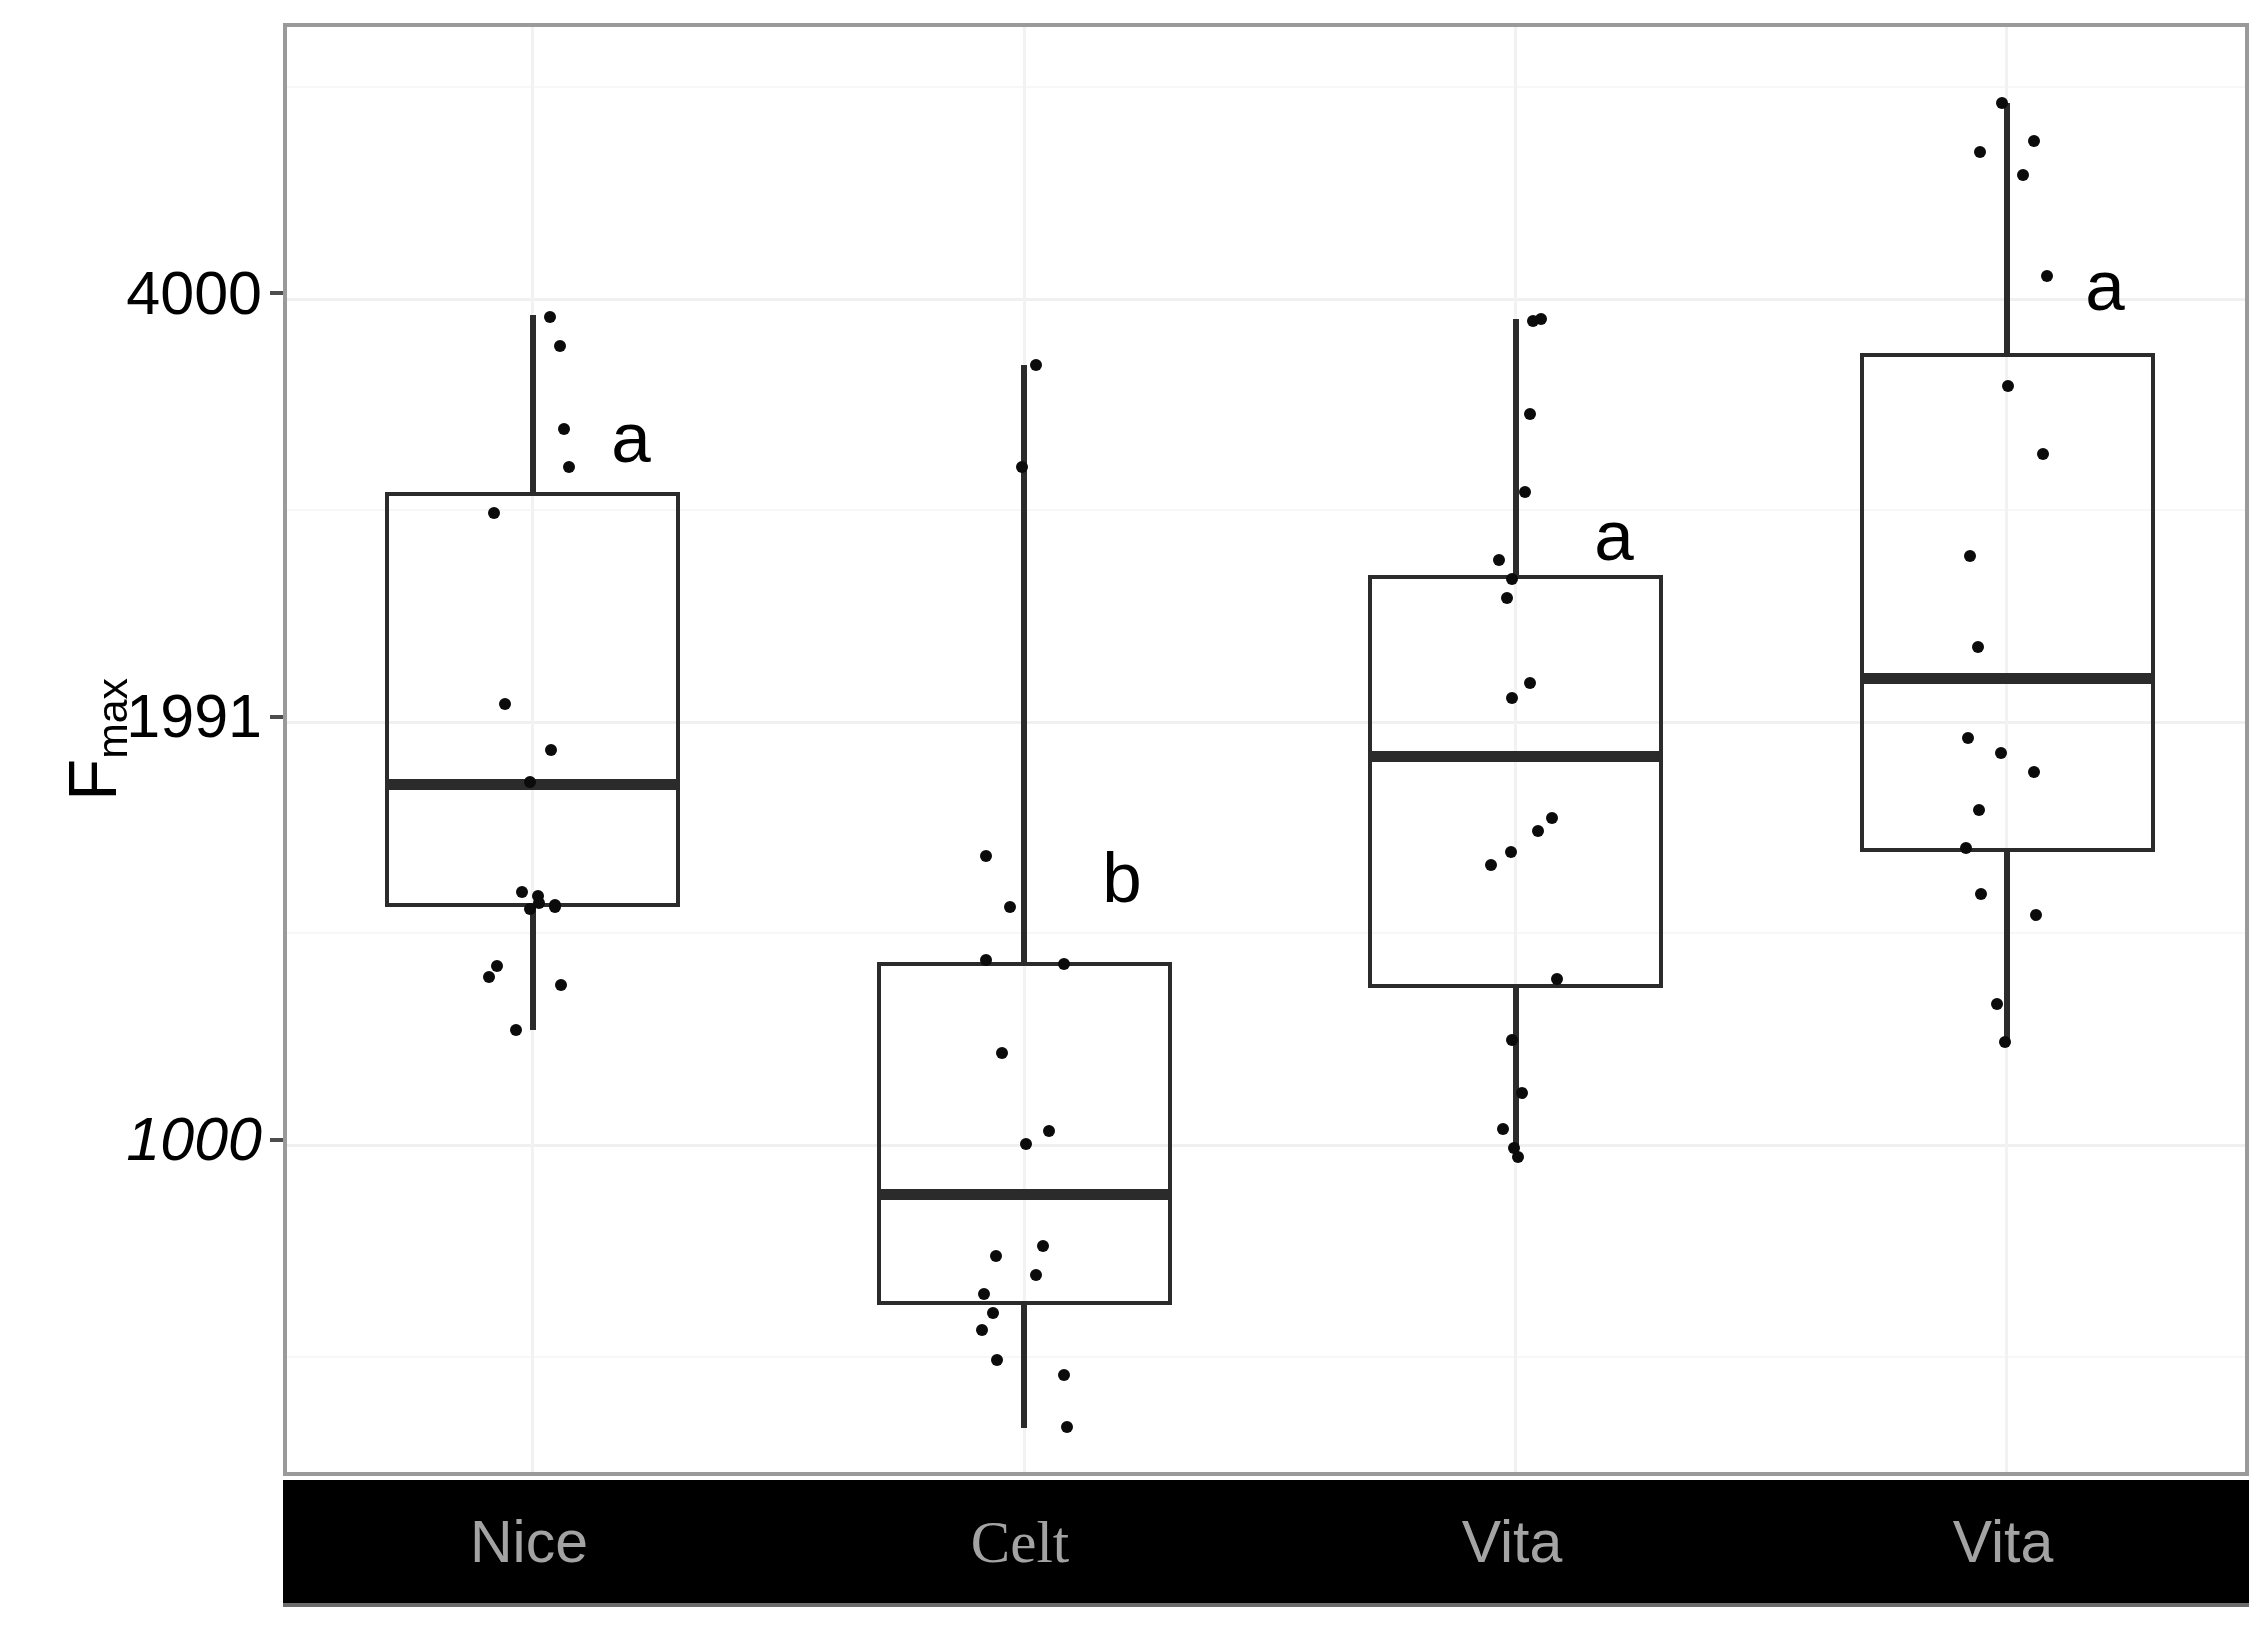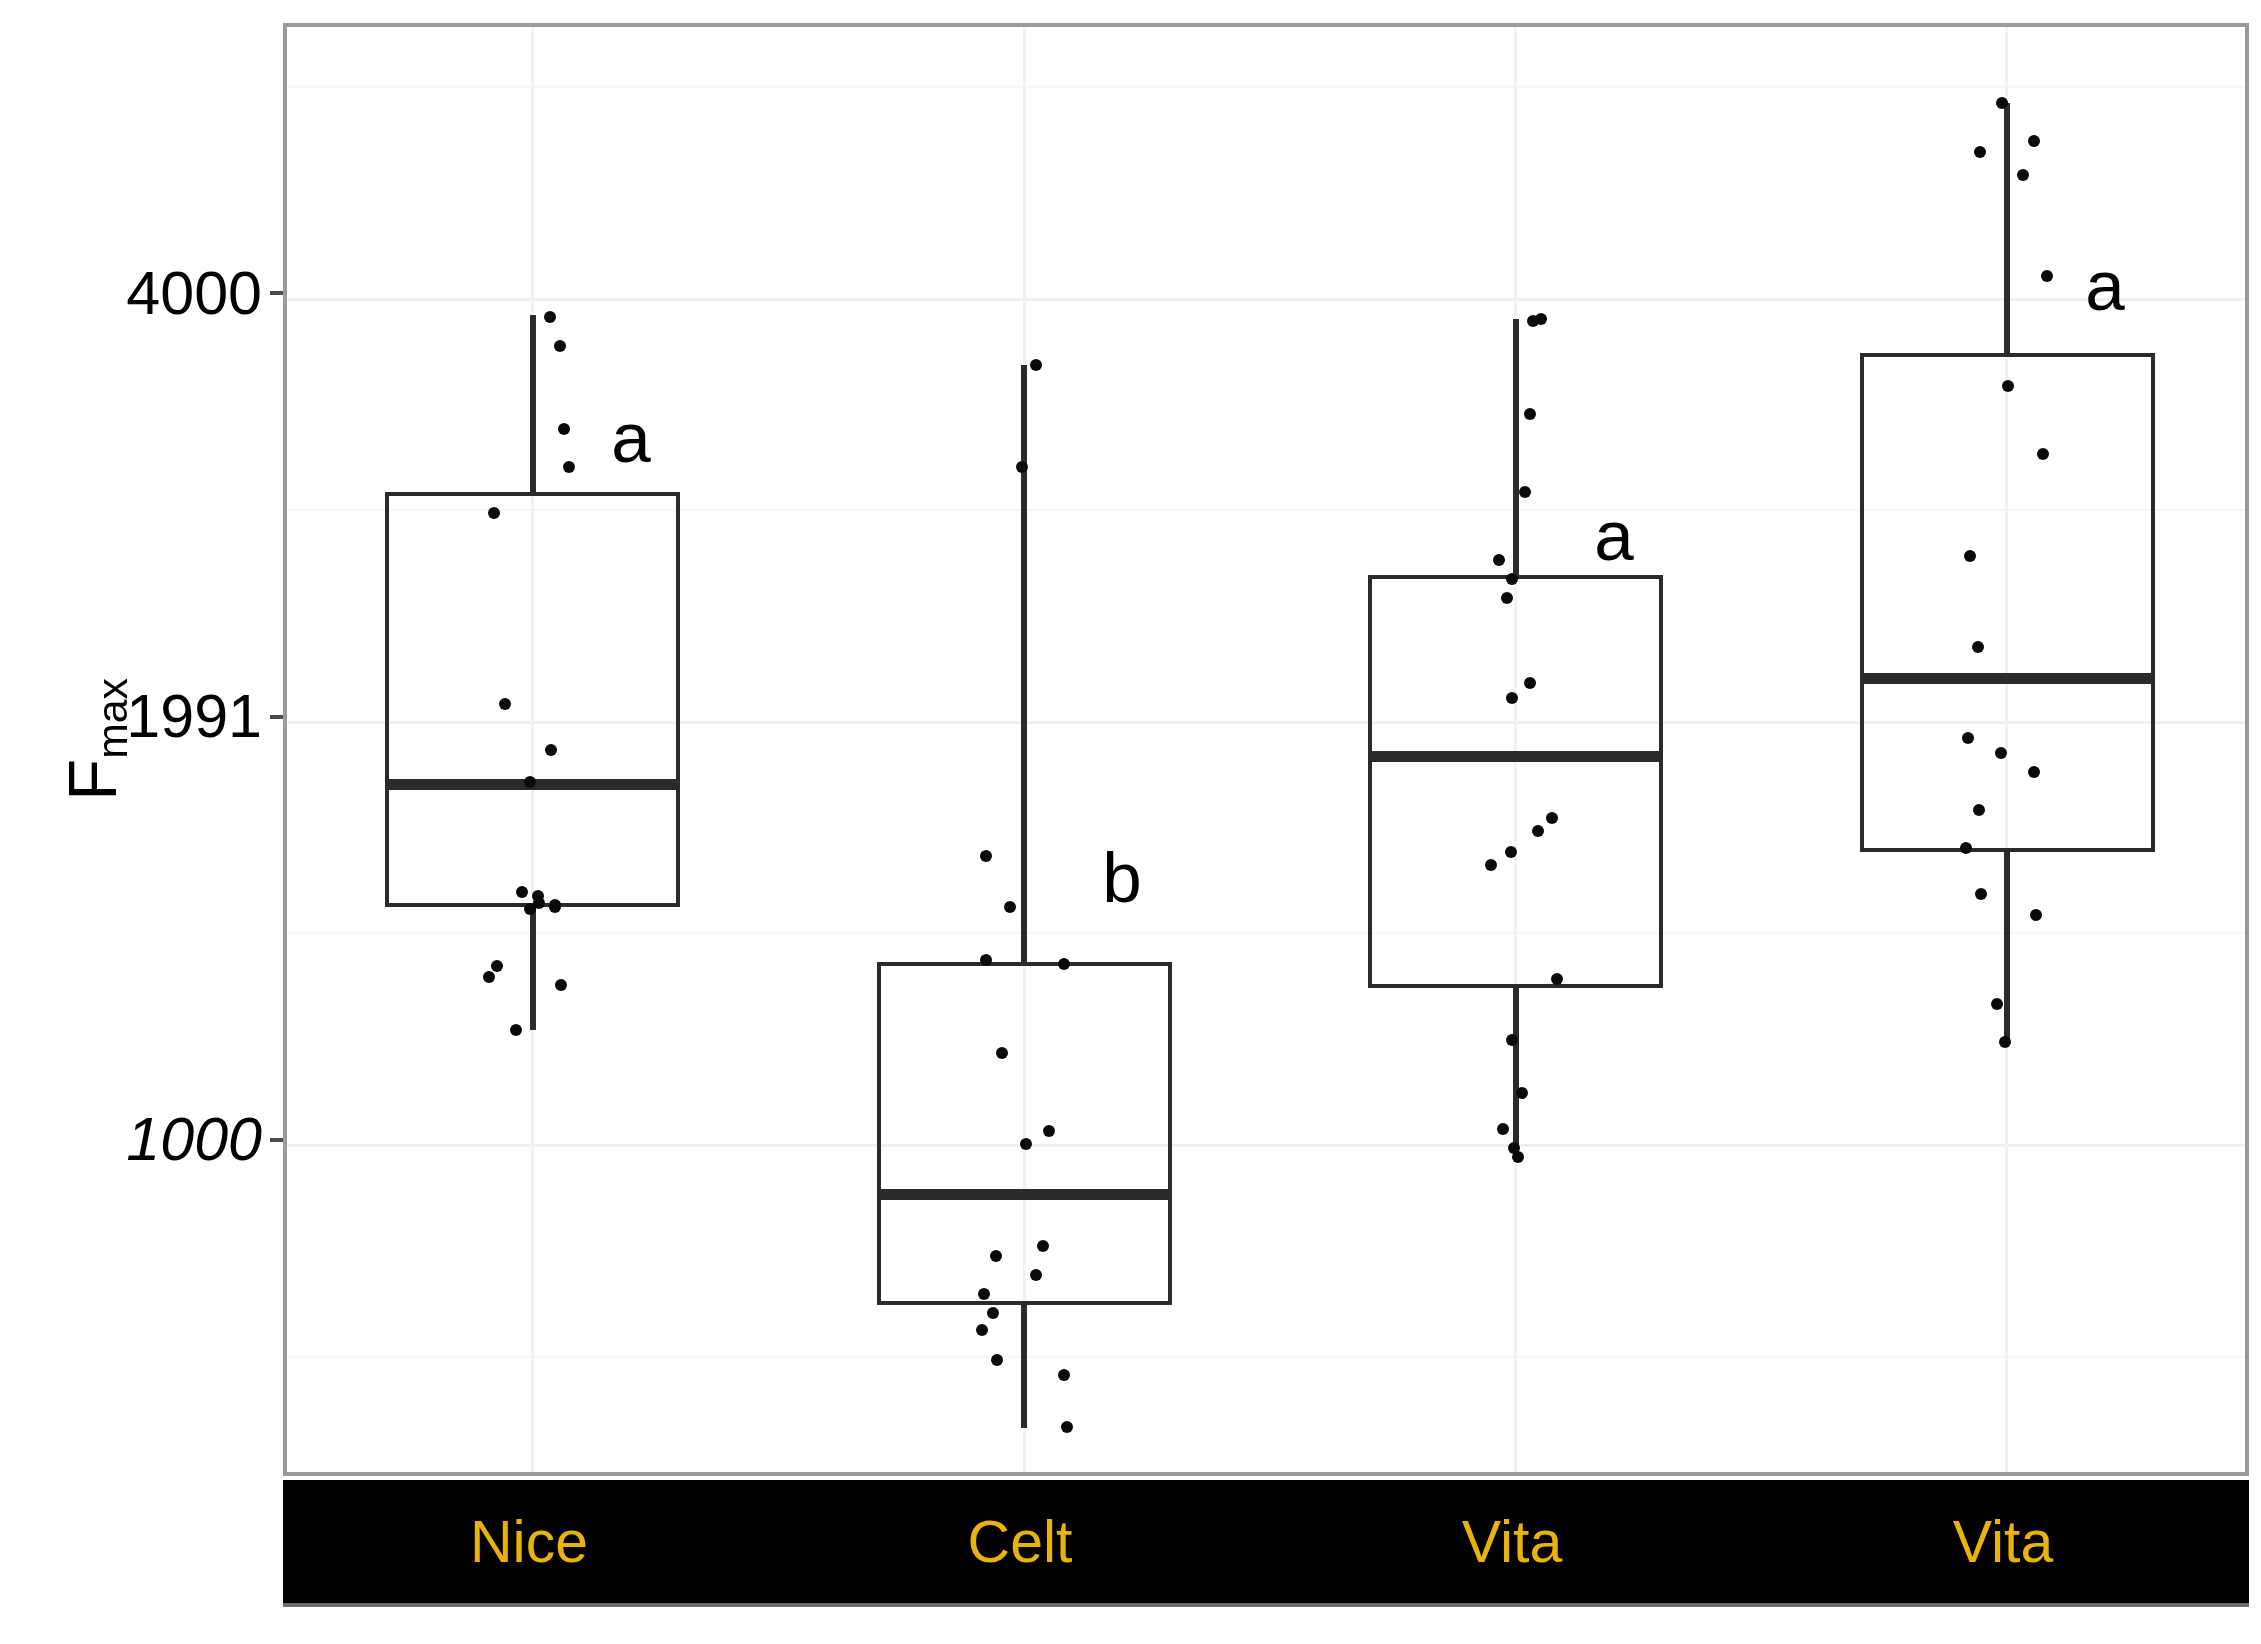--- a/index.html
+++ b/index.html
@@ -131,21 +131,21 @@
     width: 1966px;
     height: 127px;
     background: #000000;
     border-bottom: 4px solid #6b6b6b;
     box-sizing: border-box;
   }
   .xlabel {
     position: absolute;
     top: 50%;
     transform: translate(-50%, -50%);
-    color: #eab308;
+    color: #a3a3a3;
     font-size: 59px;
     white-space: nowrap;
   }
 </style>
 </head>
 <body>
 
 <div id="figure">
 
   <div id="ylab">
@@ -275,19 +275,19 @@
     <div id="annotlayer">
         <div class="sig-letter" style="left: 344px; top: 410px;">a</div>
         <div class="sig-letter" style="left: 835px; top: 850px;">b</div>
         <div class="sig-letter" style="left: 1327px; top: 508px;">a</div>
         <div class="sig-letter" style="left: 1818px; top: 258px;">a</div>
       </div>
   </div>
 
   <div id="xstrip">
       <div class="xlabel" style="left: 246px;">Nice</div>
-      <div class="xlabel" style="left: 737px;">Celt</div>
+      <div class="xlabel" style="left: 737px; font-family: Liberation Serif, serif;">Celt</div>
       <div class="xlabel" style="left: 1229px;">Vita</div>
       <div class="xlabel" style="left: 1720px; text-align: right;">Vita</div>
     </div>
 
 </div>
 
 
 </body></html>

